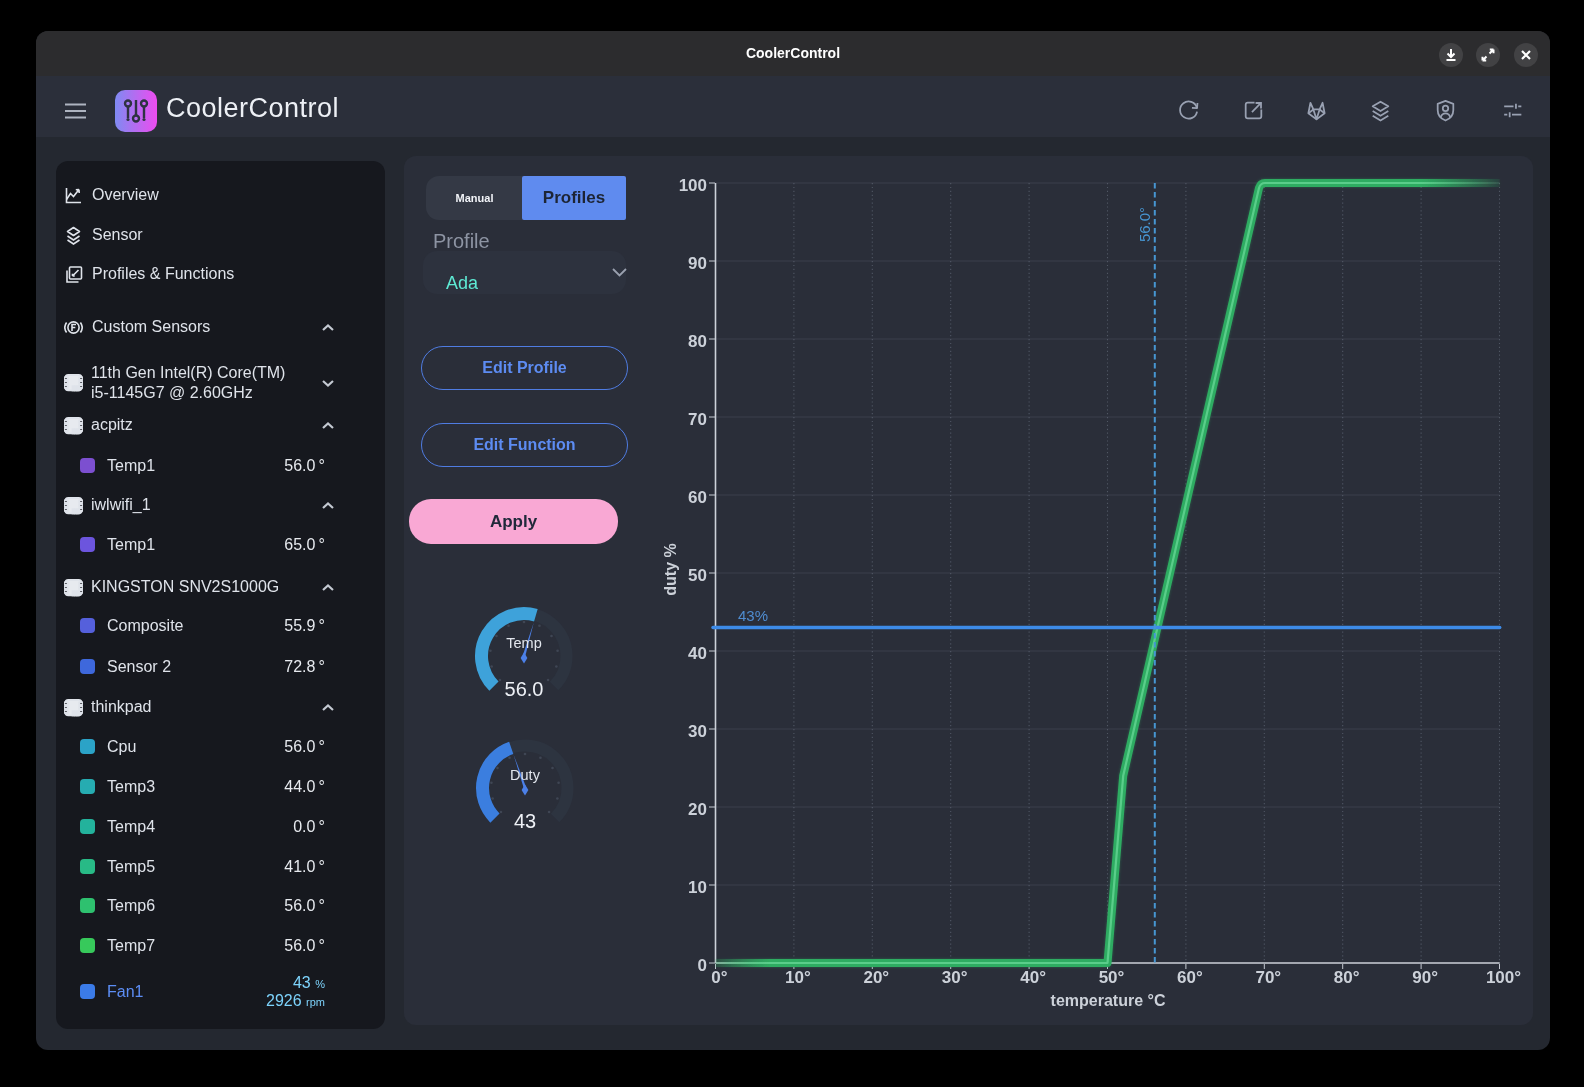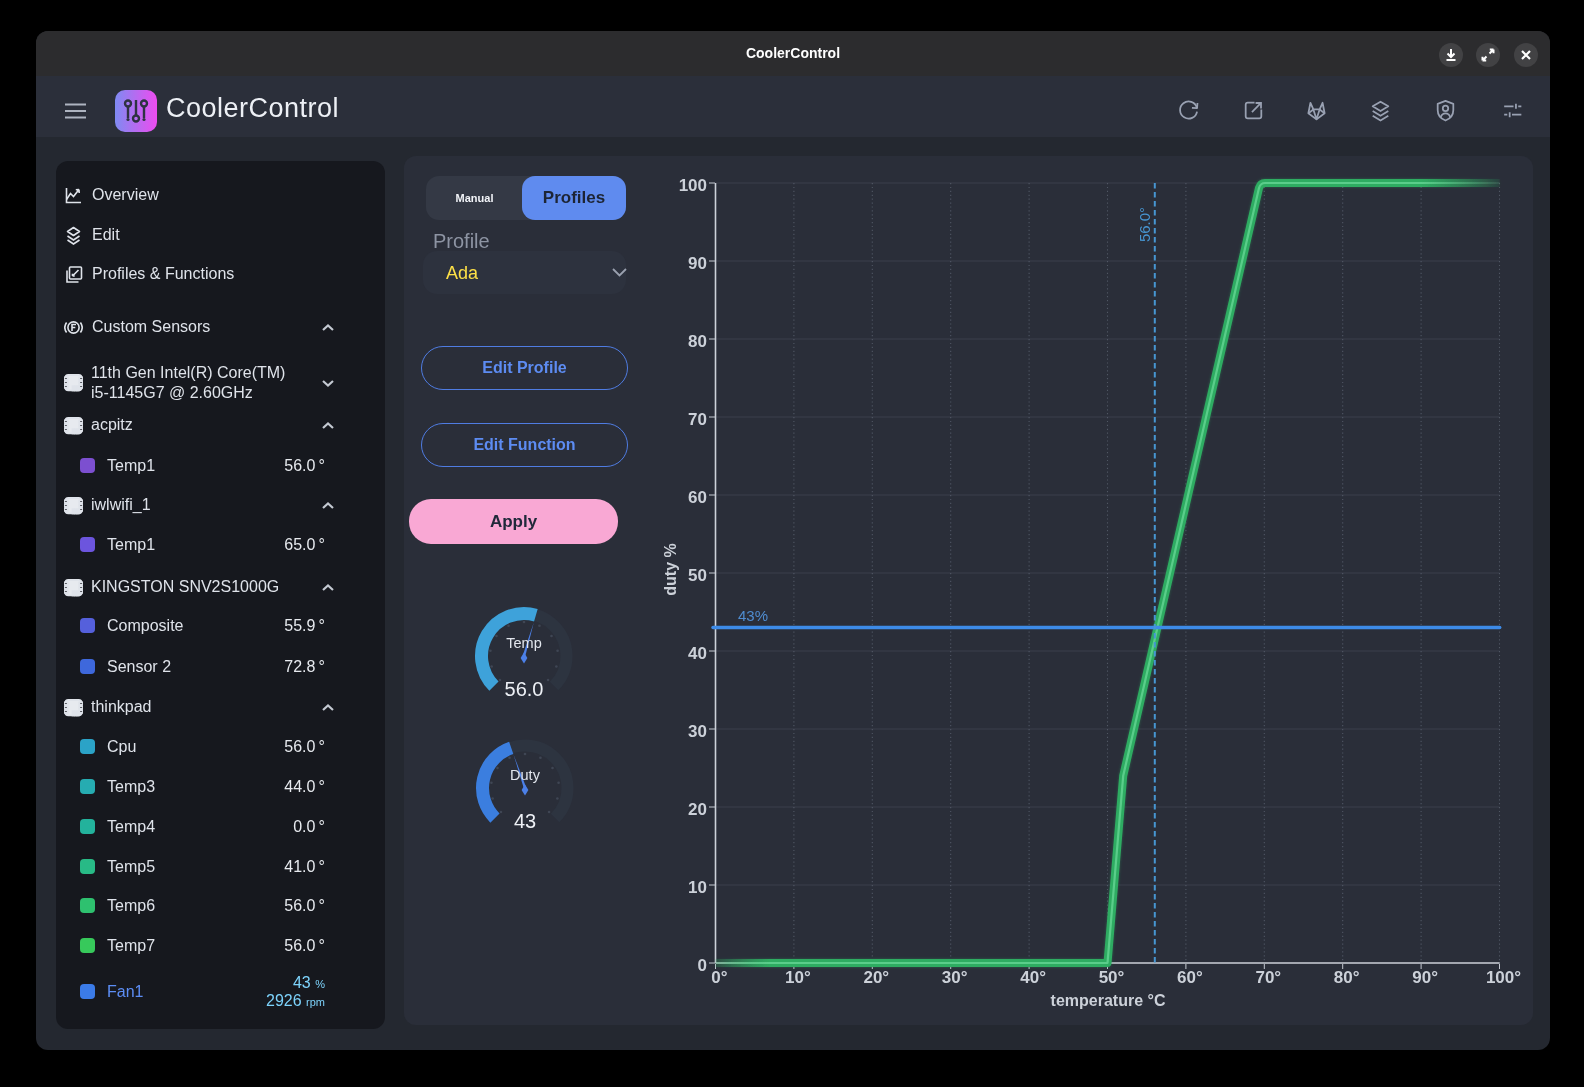--- a/index.html
+++ b/index.html
@@ -131,21 +131,21 @@
         <path d="M2.5 13.5 L6.5 7.5 L9.5 10.5 L15 3.5 M15 3.5 L15.2 7 M15 3.5 L11.8 3.8"></path>
       </svg>
       <div class="rlabel" style="left:36px;top:11px">Overview</div>
     </div>
     <div class="row" style="top:54px">
       <svg class="sic" style="top:11px" viewBox="0 0 19 19">
         <path d="M9.5 1.5 L15.5 5.5 L9.5 9.5 L3.5 5.5 Z" stroke-linejoin="round"></path>
         <path d="M3.5 10 L9.5 14 L15.5 10"></path>
         <path d="M3.5 14 L9.5 18 L15.5 14"></path>
       </svg>
-      <div class="rlabel" style="left:36px;top:11px">Edit</div>
+      <div class="rlabel" style="left:36px;top:11px">Sensor</div>
     </div>
     <div class="row" style="top:93px">
       <svg class="sic" style="top:11px" viewBox="0 0 19 19">
         <path d="M3 5.5 V17 H14.5"></path>
         <rect x="5.5" y="2" width="12" height="12" rx="1"></rect>
         <path d="M8.5 11 L14.5 5 M8.5 11 L8.5 8.8 M8.5 11 L10.7 11"></path>
       </svg>
       <div class="rlabel" style="left:36px;top:11px">Profiles &amp; Functions</div>
     </div>
     <div class="row" style="top:146px">
@@ -256,25 +256,25 @@
     </div>
     <div class="row" style="top:803px;height:56px">
       <div class="swatch" style="top:20px;background:#3B7BE8"></div>
       <div class="rlabel" style="left:51px;top:19px;color:#5c8df5">Fan1</div>
       <div class="rvalue" style="top:10px;color:#7dd3fc">43 <span style="font-size:11px">%</span><br>2926 <span style="font-size:11px">rpm</span></div>
     </div>
   </div>
   <div class="maincard">
     <div class="abs" style="left:22px;top:20px;width:200px;height:44px;background:#343945;border-radius:13px">
       <div class="abs" style="left:0;top:0;width:97px;height:44px;line-height:44px;text-align:center;color:#f2f4f8;font-size:11px;font-weight:bold">Manual</div>
-      <div class="abs" style="left:96px;top:0;width:104px;height:44px;line-height:44px;text-align:center;background:#5f8bef;border-radius:13px;color:#1d2535;font-size:17px;font-weight:bold">Profiles</div>
+      <div class="abs" style="left:96px;top:0;width:104px;height:44px;line-height:44px;text-align:center;background:#5f8bef;border-radius:2px;color:#1d2535;font-size:17px;font-weight:bold">Profiles</div>
     </div>
     <div class="abs" style="left:29px;top:74px;font-size:20px;color:#8d94a3">Profile</div>
     <div class="abs" style="left:19px;top:95px;width:203px;height:43px;background:#2d323e;border-radius:14px">
-      <div class="abs" style="left:23px;top:12px;font-size:18px;color:#fde047">Ada</div>
+      <div class="abs" style="left:23px;top:22px;font-size:18px;color:#5eead4">Ada</div>
       <svg class="abs" style="left:188px;top:15px" width="17" height="13" viewBox="0 0 17 13">
         <path d="M2 3 L8.5 9.5 L15 3" fill="none" stroke="#9aa1af" stroke-width="1.8"></path>
       </svg>
     </div>
     <div class="abs" style="left:17px;top:190px;width:207px;height:44px;border:1px solid #4f7ce2;border-radius:22px;text-align:center;line-height:42px;color:#5d8cf2;font-size:16px;font-weight:bold">Edit Profile</div>
     <div class="abs" style="left:17px;top:267px;width:207px;height:44px;border:1px solid #4f7ce2;border-radius:22px;text-align:center;line-height:42px;color:#5d8cf2;font-size:16px;font-weight:bold">Edit Function</div>
     <div class="abs" style="left:5px;top:343px;width:209px;height:45px;background:#f9a8d4;border-radius:22px;text-align:center;line-height:45px;color:#20293a;font-size:17px;font-weight:bold">Apply</div>
     <svg class="abs" style="left:60px;top:440px" width="120" height="120" viewBox="0 0 120 120">
       <g fill="#3f4654">
           <circle cx="35.96" cy="84.04" r="1.3"></circle>

